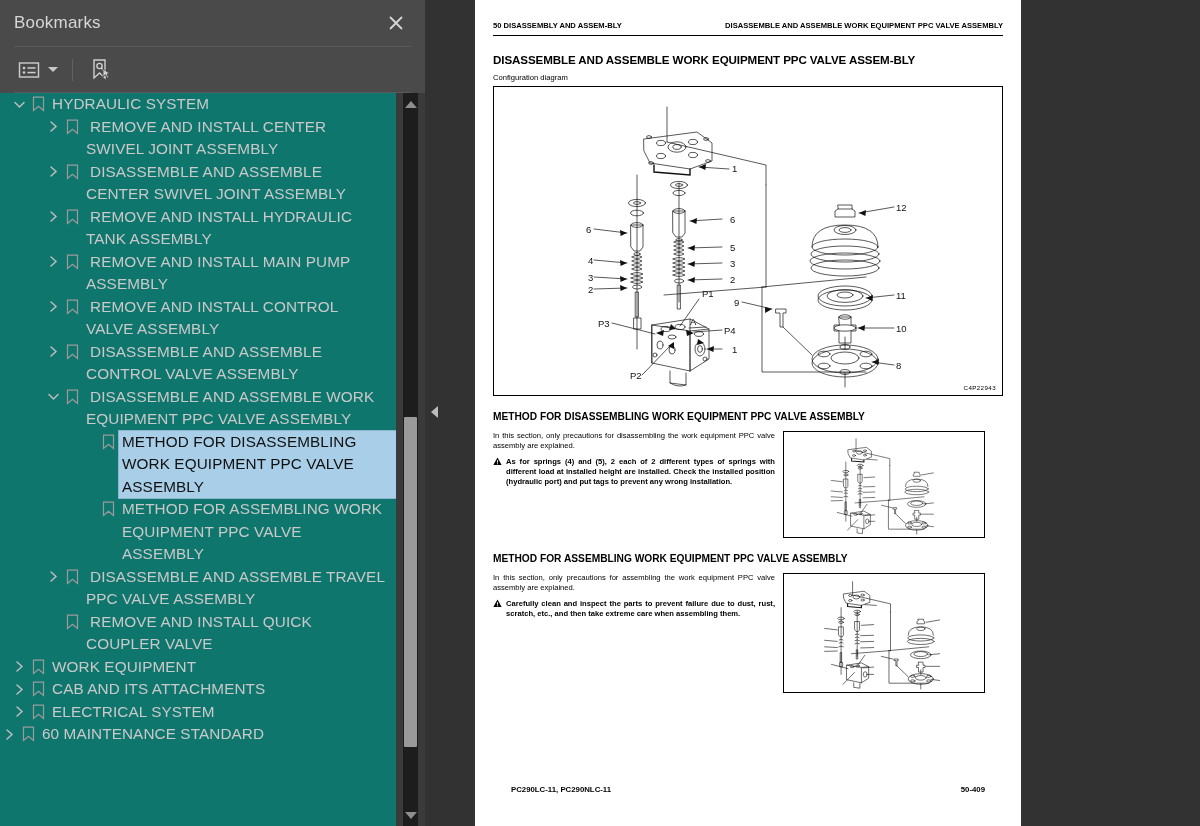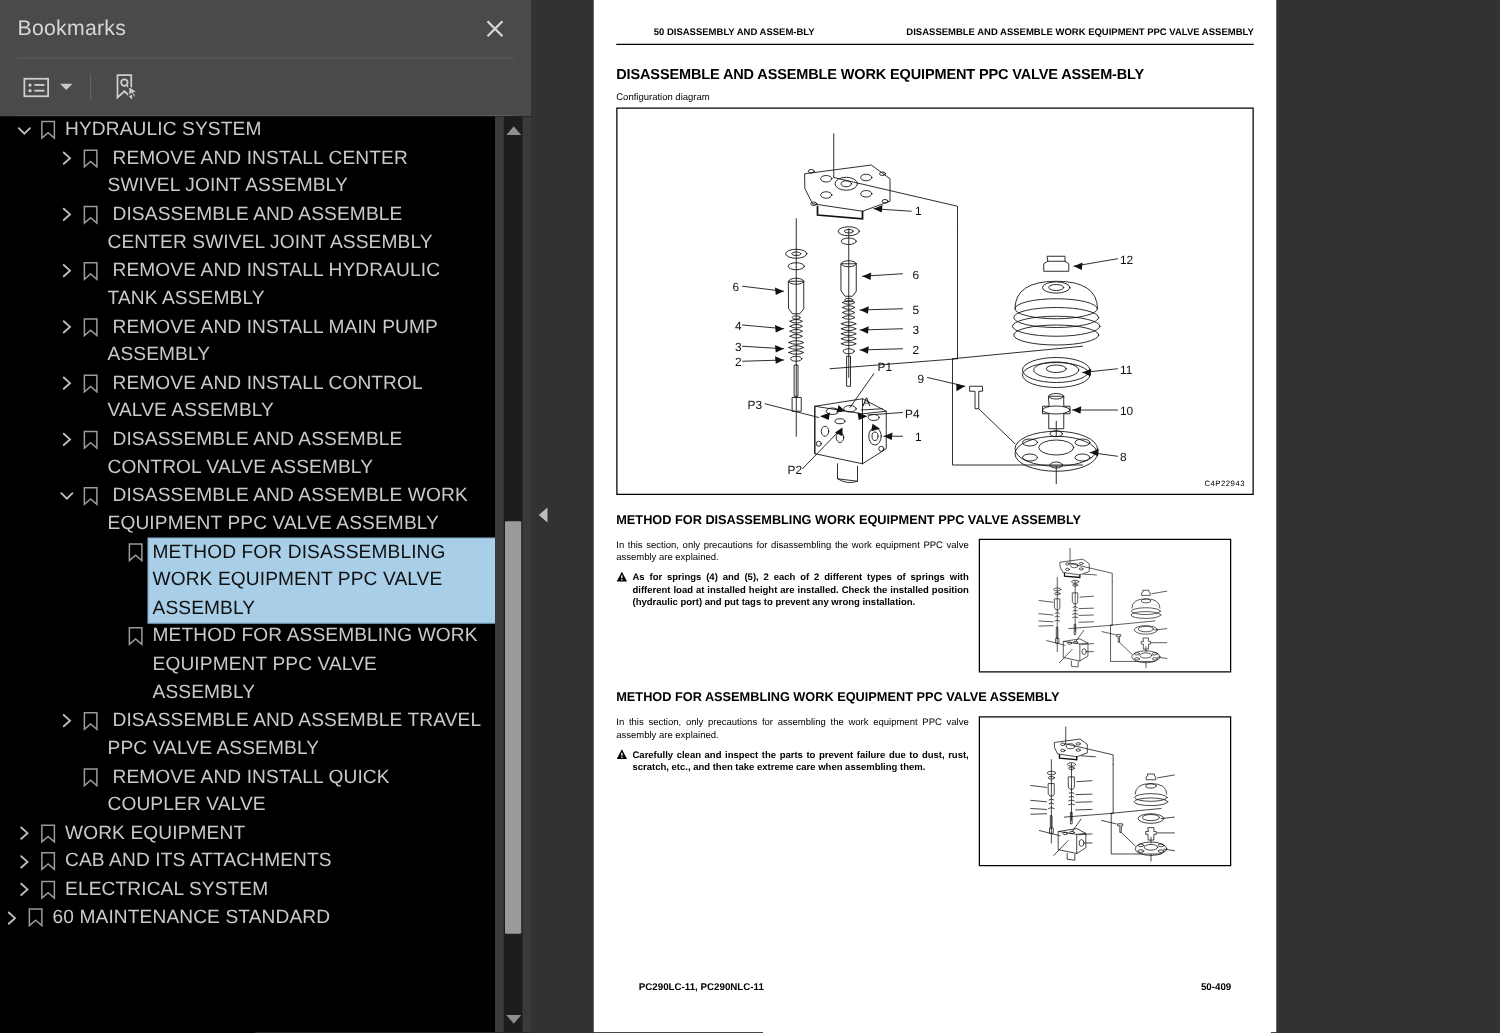--- a/index.html
+++ b/index.html
@@ -59,21 +59,21 @@
     width:0;height:0;border-left:5px solid transparent;border-right:5px solid transparent;
     border-top:5px solid #c8c8c8; margin-left:6px;
   }
 
   
   #cursor { position:absolute; left:146px; top:48px; width:18px; height:26px; pointer-events:none; }
 
   
   #tree-wrap {
     flex: 1 1 auto; position: relative; overflow: hidden;
-    background: #000000;
+    background: #0f766e;
   }
   #tree {
     position:absolute; left:0; top:0; right: 29px; bottom: 0;
     overflow: hidden;
     padding-top: 0px;
   }
   .node {
     display: flex; align-items: flex-start;
     color: #c9c9c9; font-size: 15.3px; line-height: 22.5px;
     letter-spacing: .1px;
@@ -140,21 +140,21 @@
     display:flex; justify-content:center; align-items:flex-start;
     overflow:hidden;
   }
   #page {
     width: 546px; height: 826px; background: #ffffff;
     position: relative; color:#000;
     padding: 0;
   }
   .pg-inner { position:absolute; left: 18px; right: 18px; top: 0; bottom: 0; }
 
-  .run-head { display:flex; justify-content:flex-end; padding-top: 21px; }
+  .run-head { display:flex; justify-content:space-between; padding-top: 21px; }
   .rh-left { font-size: 7.6px; font-weight: bold; line-height: 10.5px; width: 160px; }
   .rh-right { font-size: 7.6px; font-weight: bold; line-height: 10.5px; text-align:right; width: 320px; }
   .rule-thick { height: 1.6px; background:#000; margin-top: 3px; }
 
   h1.sec-title {
     font-size: 11.6px; font-weight: bold; margin: 17px 0 0 0; line-height: 14px;
     letter-spacing: -0.1px;
   }
   .subcap { font-size: 7.6px; margin-top: 6px; }
 

